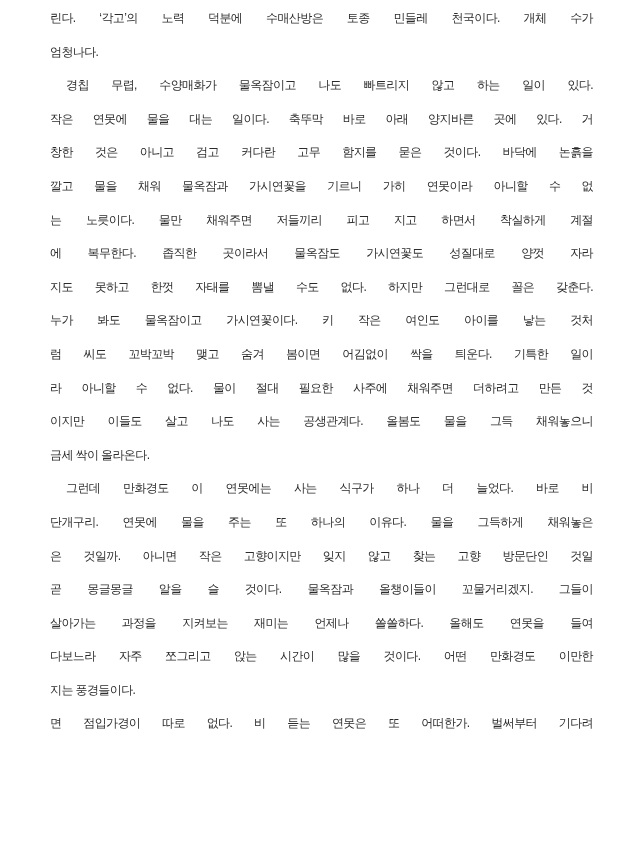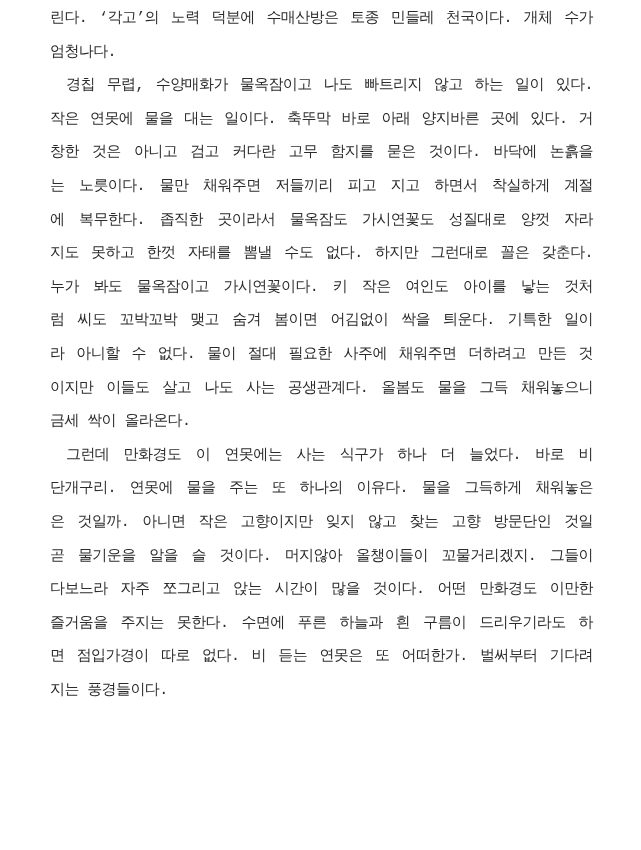--- a/index.html
+++ b/index.html
@@ -16,22 +16,22 @@
     .page {
       position: absolute;
       left: 50px;
       top: 2px;
       width: 543px;
     }
     .line {
       display: block;
       height: 33.6px;
       line-height: 33.6px;
-      font-family: Liberation Mono, monospace;
-      font-size: 15px;
+      font-family: Liberation Sans, sans-serif;
+      font-size: 12px;
       color: #2b2b2b;
       white-space: nowrap;
       text-align: justify;
       text-align-last: justify;
       letter-spacing: -0.6px;
     }
     .line.last {
       text-align-last: left;
     }
     .line.indent {
@@ -43,32 +43,33 @@
 
 <div class="page">
   <div>
     <span class="line">린다. ‘각고’의 노력 덕분에 수매산방은 토종 민들레 천국이다. 개체 수가</span>
     <span class="line last">엄청나다.</span>
   </div>
   <div>
     <span class="line indent">경칩 무렵, 수양매화가 물옥잠이고 나도 빠트리지 않고 하는 일이 있다.</span>
     <span class="line">작은 연못에 물을 대는 일이다. 축뚜막 바로 아래 양지바른 곳에 있다. 거</span>
     <span class="line">창한 것은 아니고 검고 커다란 고무 함지를 묻은 것이다. 바닥에 논흙을</span>
+    <span class="line">깔고 물을 채워 물옥잠과 가시연꽃을 기르니 가히 연못이라 아니할 수 없</span>
     <span class="line">는 노릇이다. 물만 채워주면 저들끼리 피고 지고 하면서 착실하게 계절</span>
     <span class="line">에 복무한다. 좁직한 곳이라서 물옥잠도 가시연꽃도 성질대로 양껏 자라</span>
     <span class="line">지도 못하고 한껏 자태를 뽐낼 수도 없다. 하지만 그런대로 꼴은 갖춘다.</span>
     <span class="line">누가 봐도 물옥잠이고 가시연꽃이다. 키 작은 여인도 아이를 낳는 것처</span>
     <span class="line">럼 씨도 꼬박꼬박 맺고 숨겨 봄이면 어김없이 싹을 틔운다. 기특한 일이</span>
     <span class="line">라 아니할 수 없다. 물이 절대 필요한 사주에 채워주면 더하려고 만든 것</span>
     <span class="line">이지만 이들도 살고 나도 사는 공생관계다. 올봄도 물을 그득 채워놓으니</span>
     <span class="line last">금세 싹이 올라온다.</span>
   </div>
   <div>
     <span class="line indent">그런데 만화경도 이 연못에는 사는 식구가 하나 더 늘었다. 바로 비</span>
     <span class="line">단개구리. 연못에 물을 주는 또 하나의 이유다. 물을 그득하게 채워놓은</span>
     <span class="line">은 것일까. 아니면 작은 고향이지만 잊지 않고 찾는 고향 방문단인 것일</span>
-    <span class="line">곧 물기운을 알을 슬 것이다. 머지않아 올챙이들이 꼬물거리겠지. 그들이</span>
+    <span class="line">곧 몽글몽글 알을 슬 것이다. 물옥잠과 올챙이들이 꼬물거리겠지. 그들이</span>
+    <span class="line">살아가는 과정을 지켜보는 재미는 언제나 쏠쏠하다. 올해도 연못을 들여</span>
     <span class="line">다보느라 자주 쪼그리고 앉는 시간이 많을 것이다. 어떤 만화경도 이만한</span>
-    <span class="line">즐거움을 주지는 못한다. 수면에 푸른 하늘과 흰 구름이 드리우기라도 하</span>
+    <span class="line last">지는 풍경들이다.</span>
     <span class="line">면 점입가경이 따로 없다. 비 듣는 연못은 또 어떠한가. 벌써부터 기다려</span>
-    <span class="line last">지는 풍경들이다.</span>
   </div>
 </div>
 
 </body></html>

